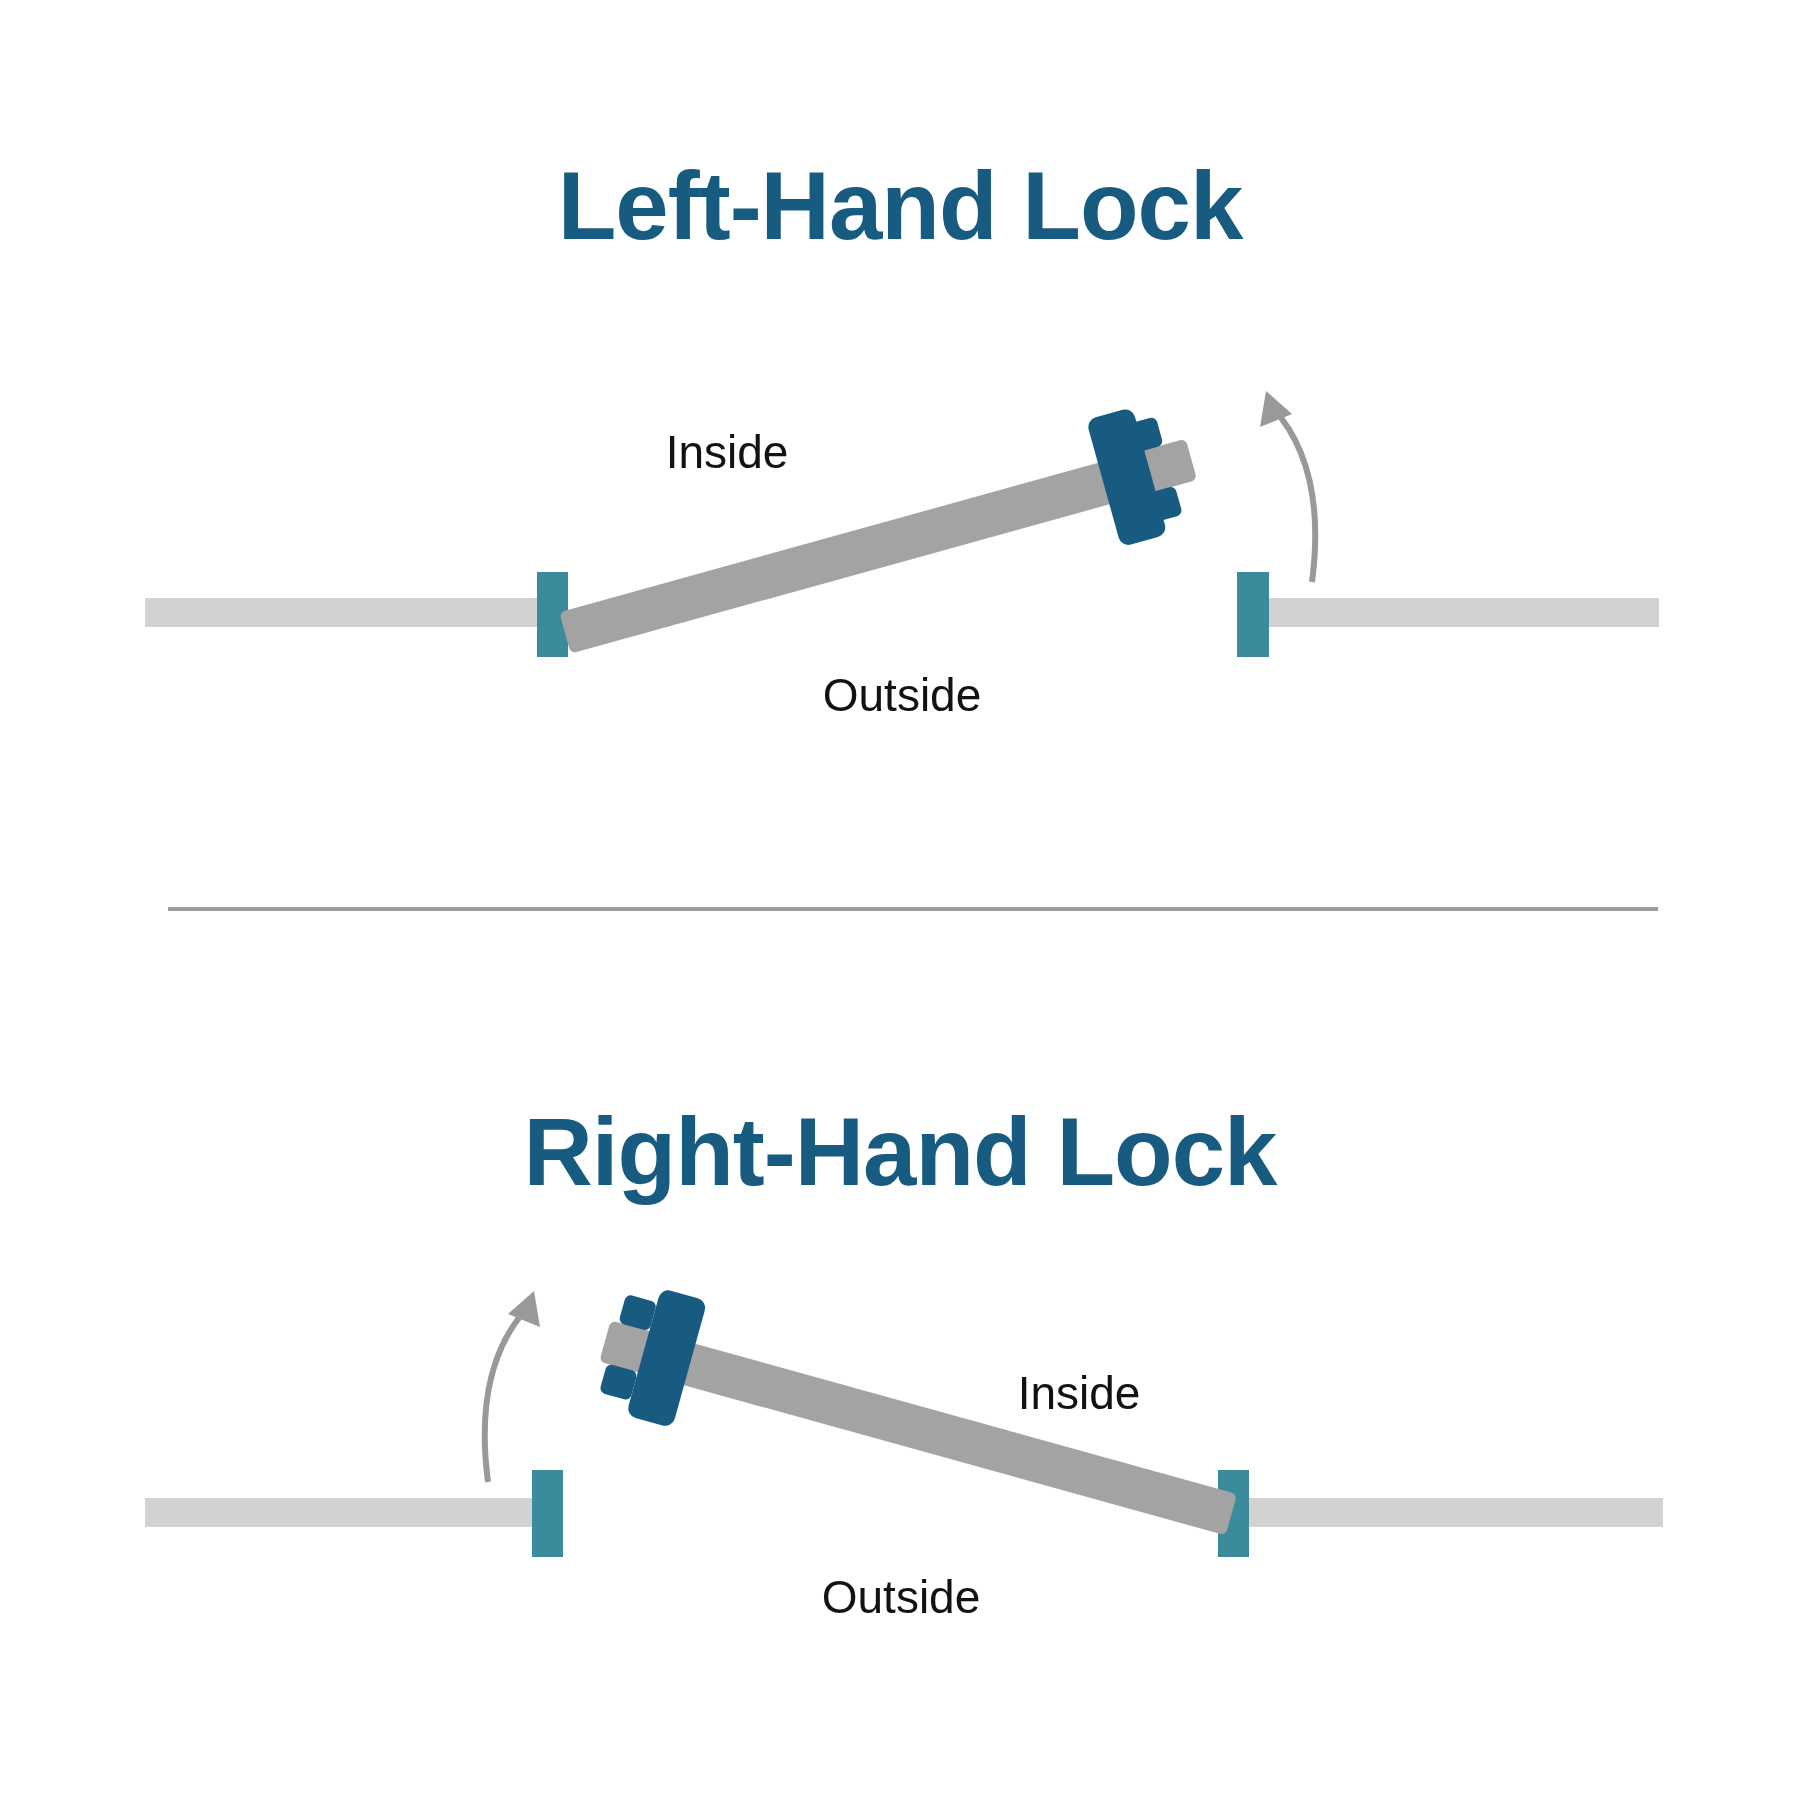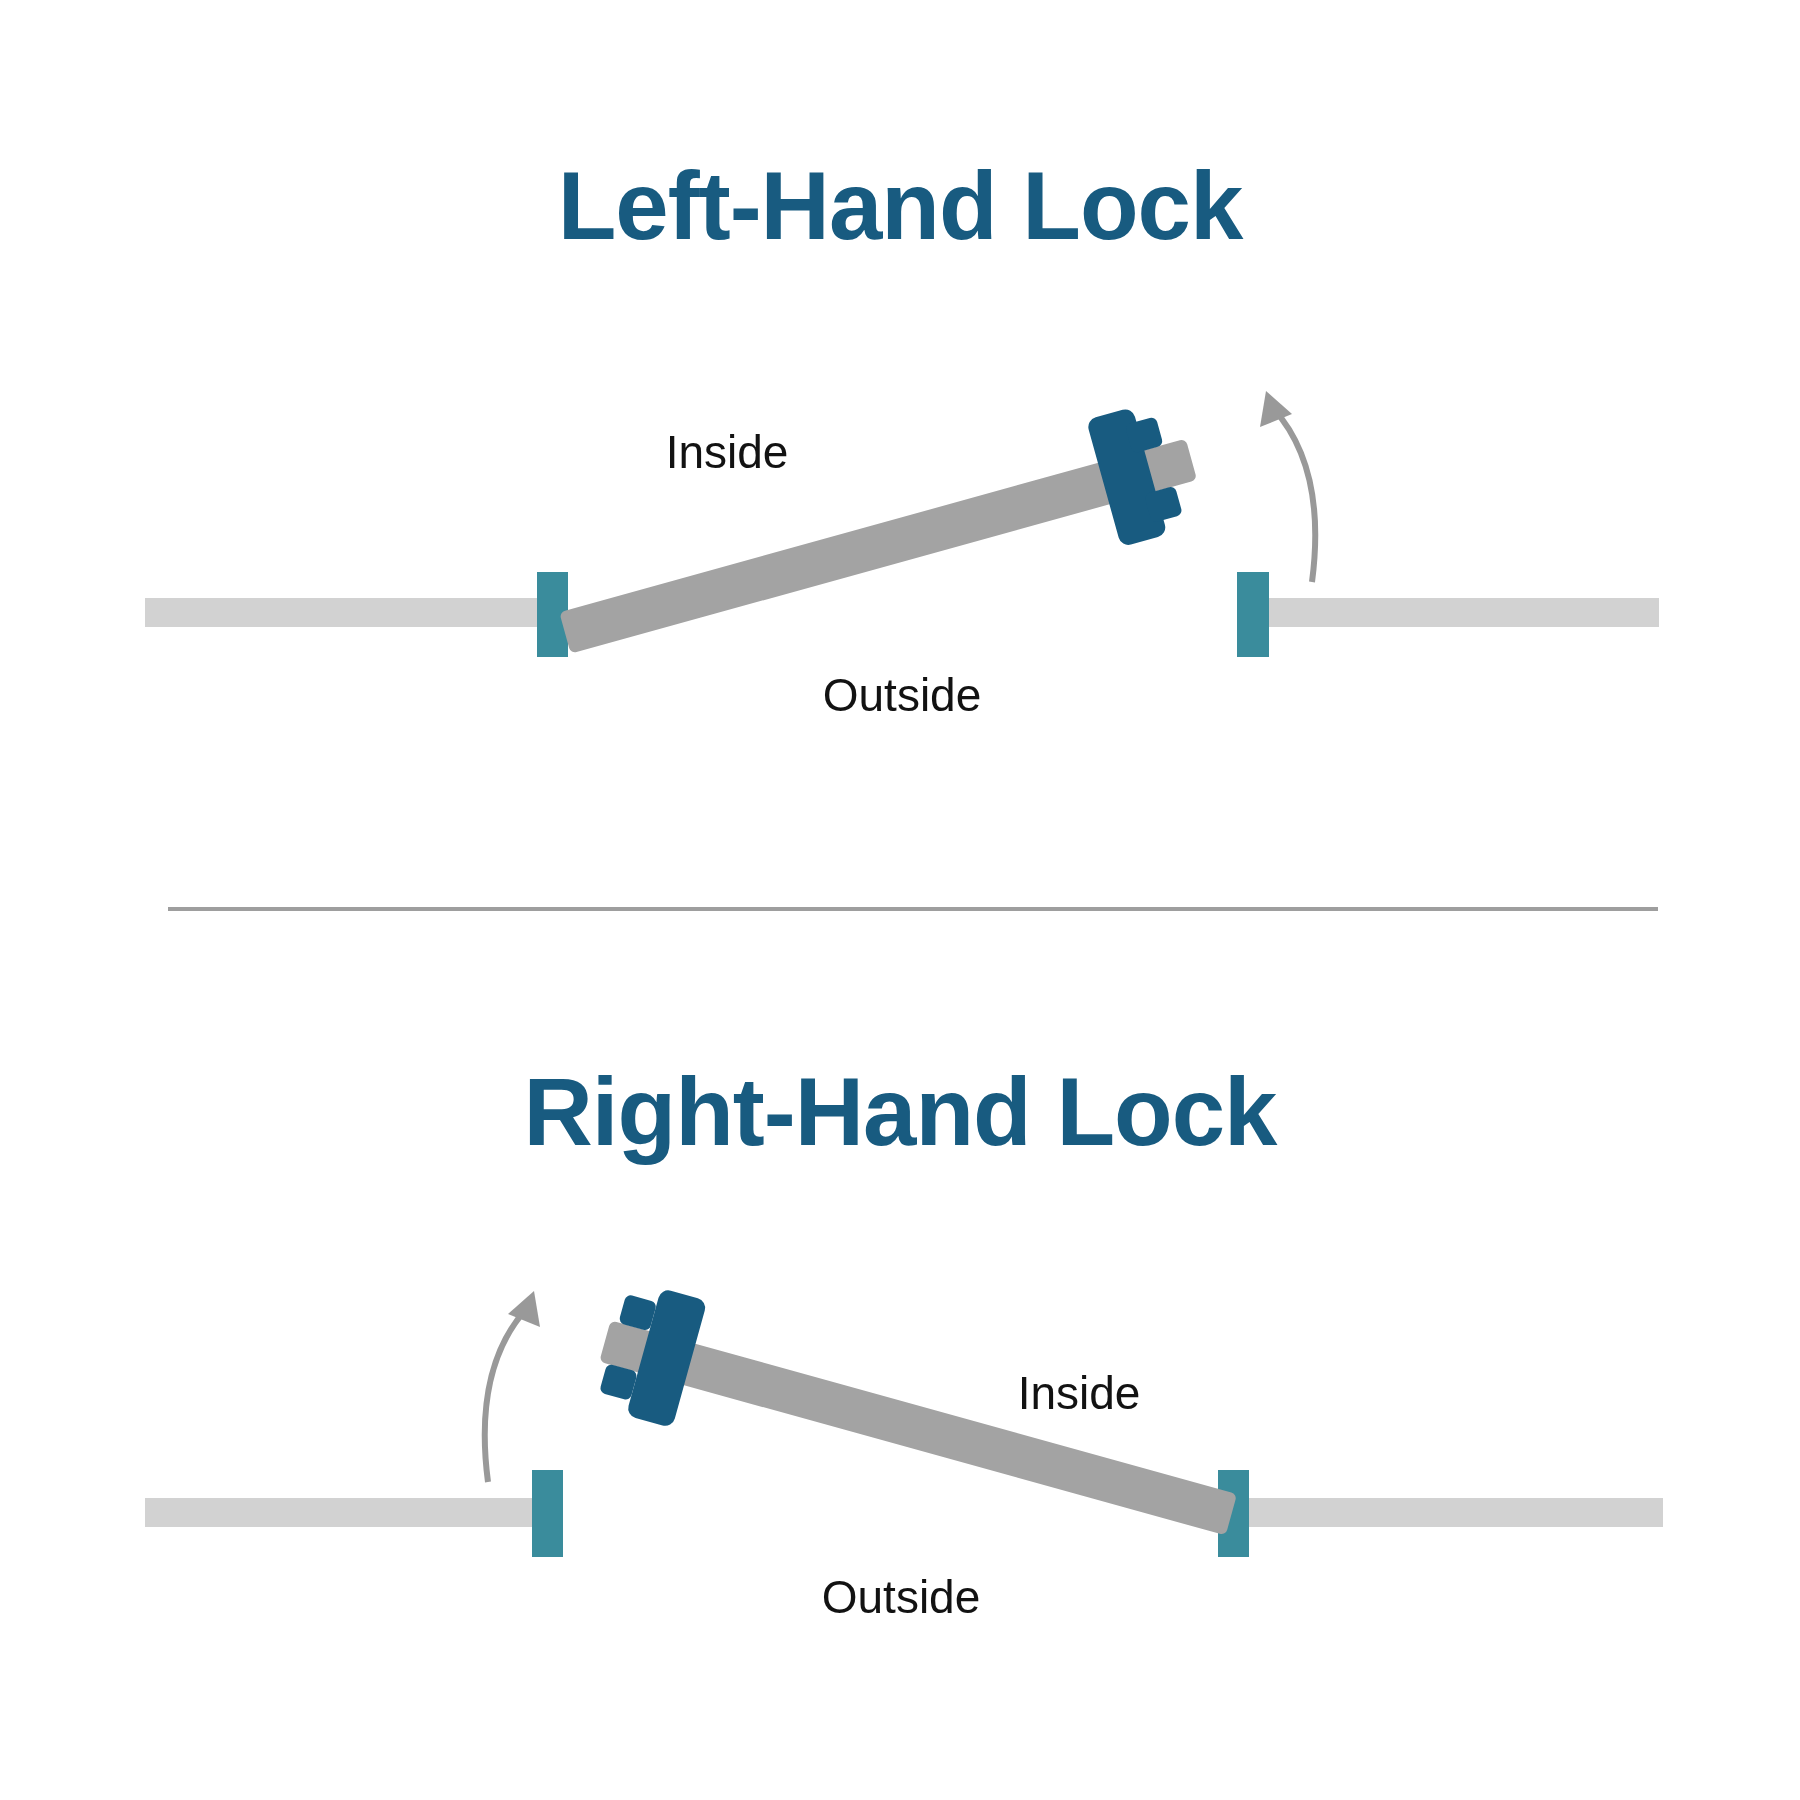--- a/index.html
+++ b/index.html
@@ -33,21 +33,21 @@
   }
   .side-label{
     position:absolute;
     transform:translate(-50%,-50%);
     font-size:46px;
     font-weight:400;
     color:var(--label);
     white-space:nowrap;
   }
   .t-top{left:900px;top:206px;}
-  .t-bottom{left:900px;top:1112px;}
+  .t-bottom{left:900px;top:1152px;}
   .l-inside-top{left:727px;top:452px;}
   .l-outside-top{left:902px;top:695px;}
   .l-inside-bottom{left:1079px;top:1393px;}
   .l-outside-bottom{left:901px;top:1597px;}
 </style>
 </head>
 <body>
 
 <div class="canvas">
 

